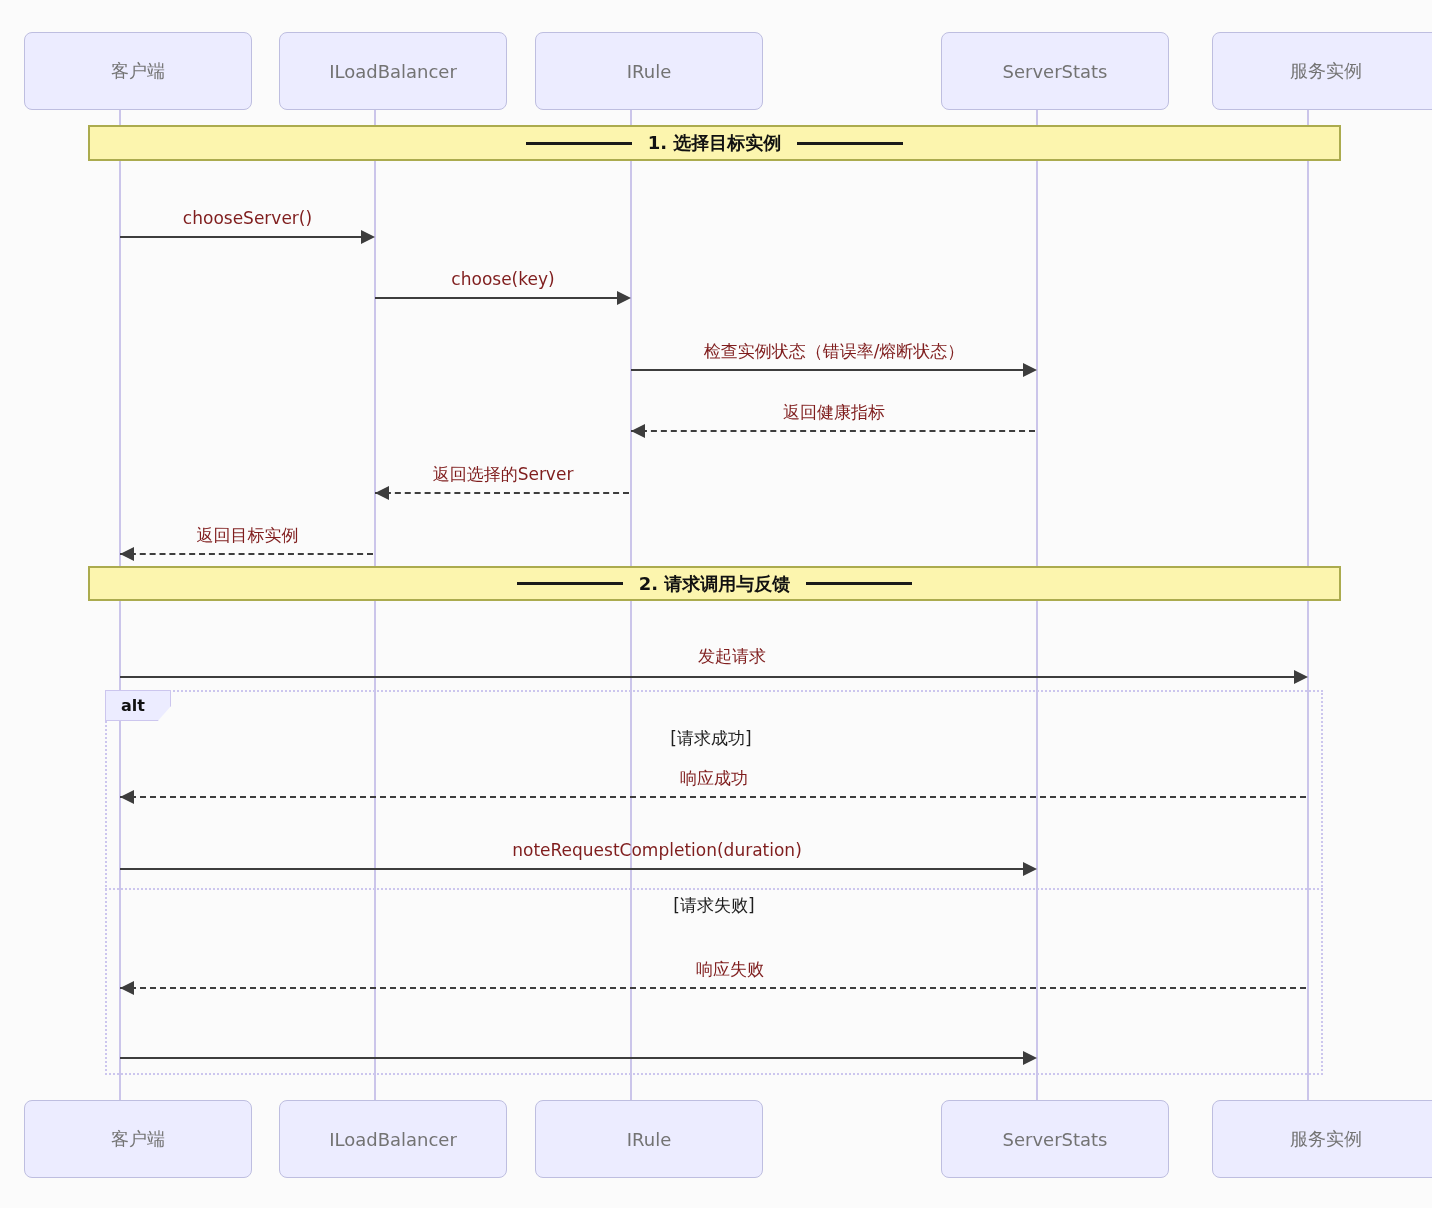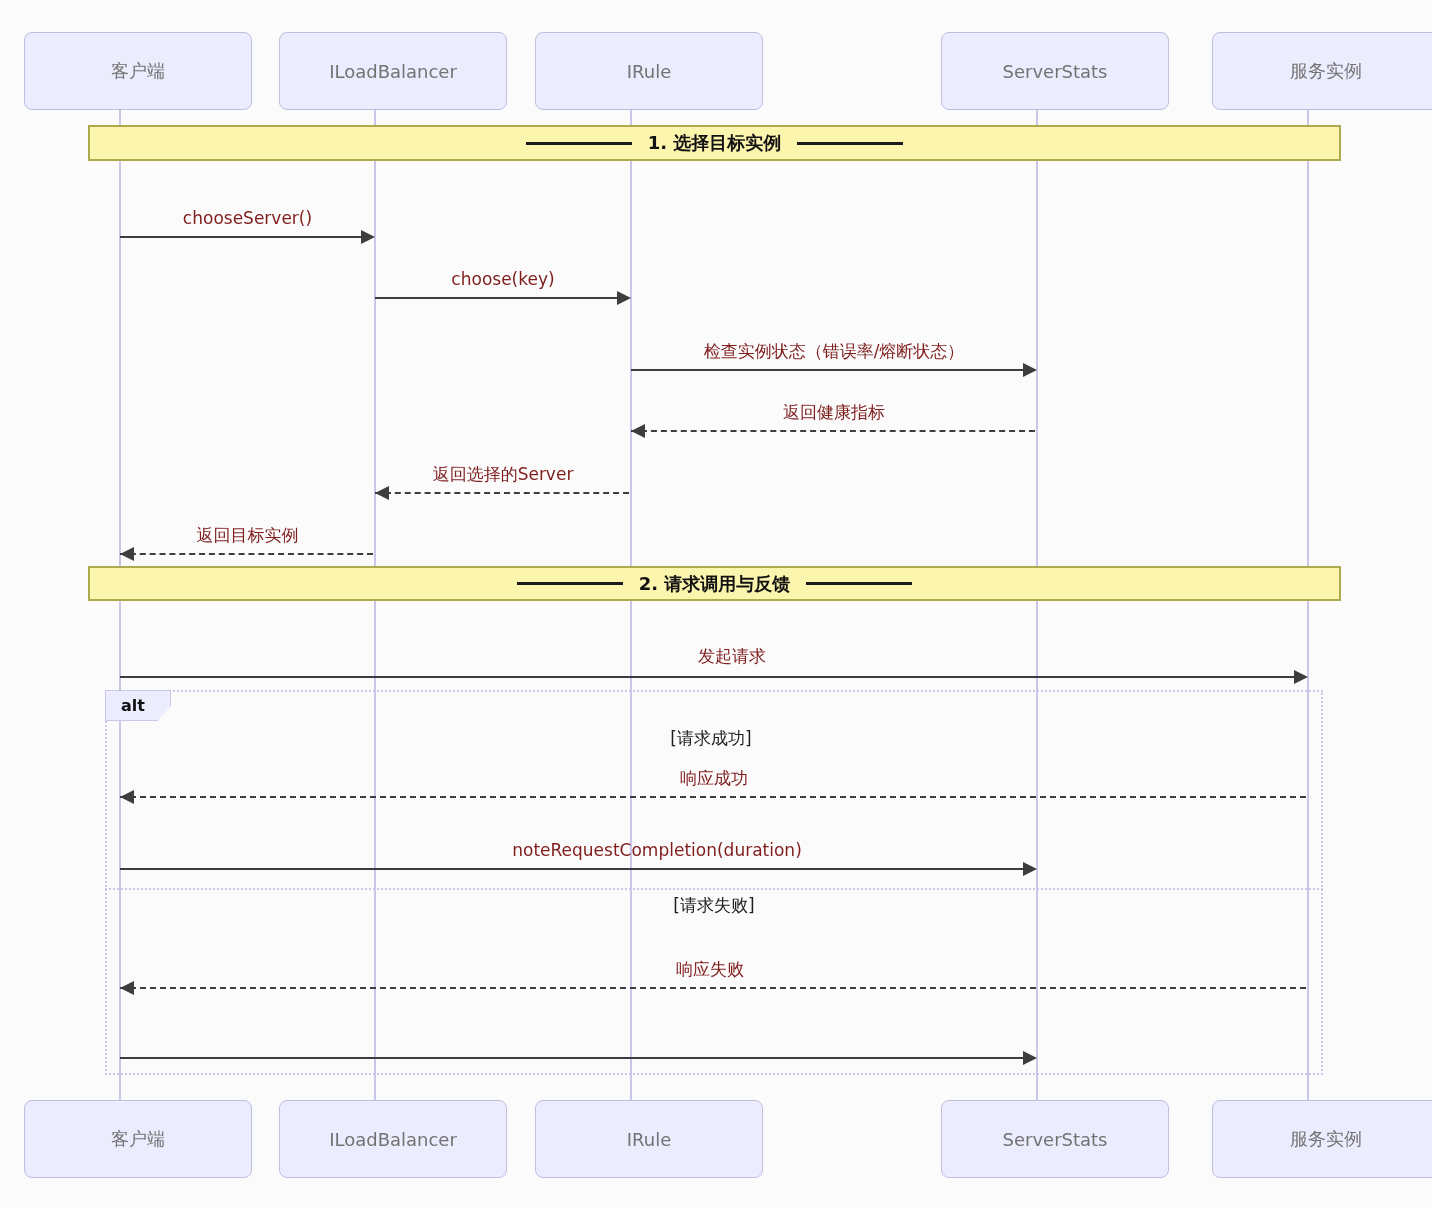--- a/index.html
+++ b/index.html
@@ -175,18 +175,18 @@
     <div class="arrowhead left" style="left: 120px; top: 547px;"></div>
     <div class="msg-label" style="left: 138px; top: 646px; width: 1188px; font-family: Liberation Mono, monospace;">发起请求</div>
     <div class="msg-line solid" style="left: 120px; top: 676px; width: 1186px;"></div>
     <div class="arrowhead right" style="left: 1294px; top: 670px;"></div>
     <div class="msg-label" style="left: 120px; top: 766px; width: 1188px;">响应成功</div>
     <div class="msg-line dashed" style="left: 120px; top: 796px; width: 1186px;"></div>
     <div class="arrowhead left" style="left: 120px; top: 790px;"></div>
     <div class="msg-label" style="left: 120px; top: 838px; width: 1074px;">noteRequestCompletion(duration)</div>
     <div class="msg-line solid" style="left: 120px; top: 868px; width: 915px;"></div>
     <div class="arrowhead right" style="left: 1023px; top: 862px;"></div>
-    <div class="msg-label" style="left: 108px; top: 957px; width: 1188px; padding-left: 8px;">响应失败</div>
+    <div class="msg-label" style="left: 128px; top: 957px; width: 1188px; padding-left: 8px;">响应失败</div>
     <div class="msg-line dashed" style="left: 120px; top: 987px; width: 1186px;"></div>
     <div class="arrowhead left" style="left: 120px; top: 981px;"></div>
     <div class="msg-line solid" style="left: 120px; top: 1057px; width: 915px;"></div>
     <div class="arrowhead right" style="left: 1023px; top: 1051px;"></div>
   </div>
 
 </body></html>

